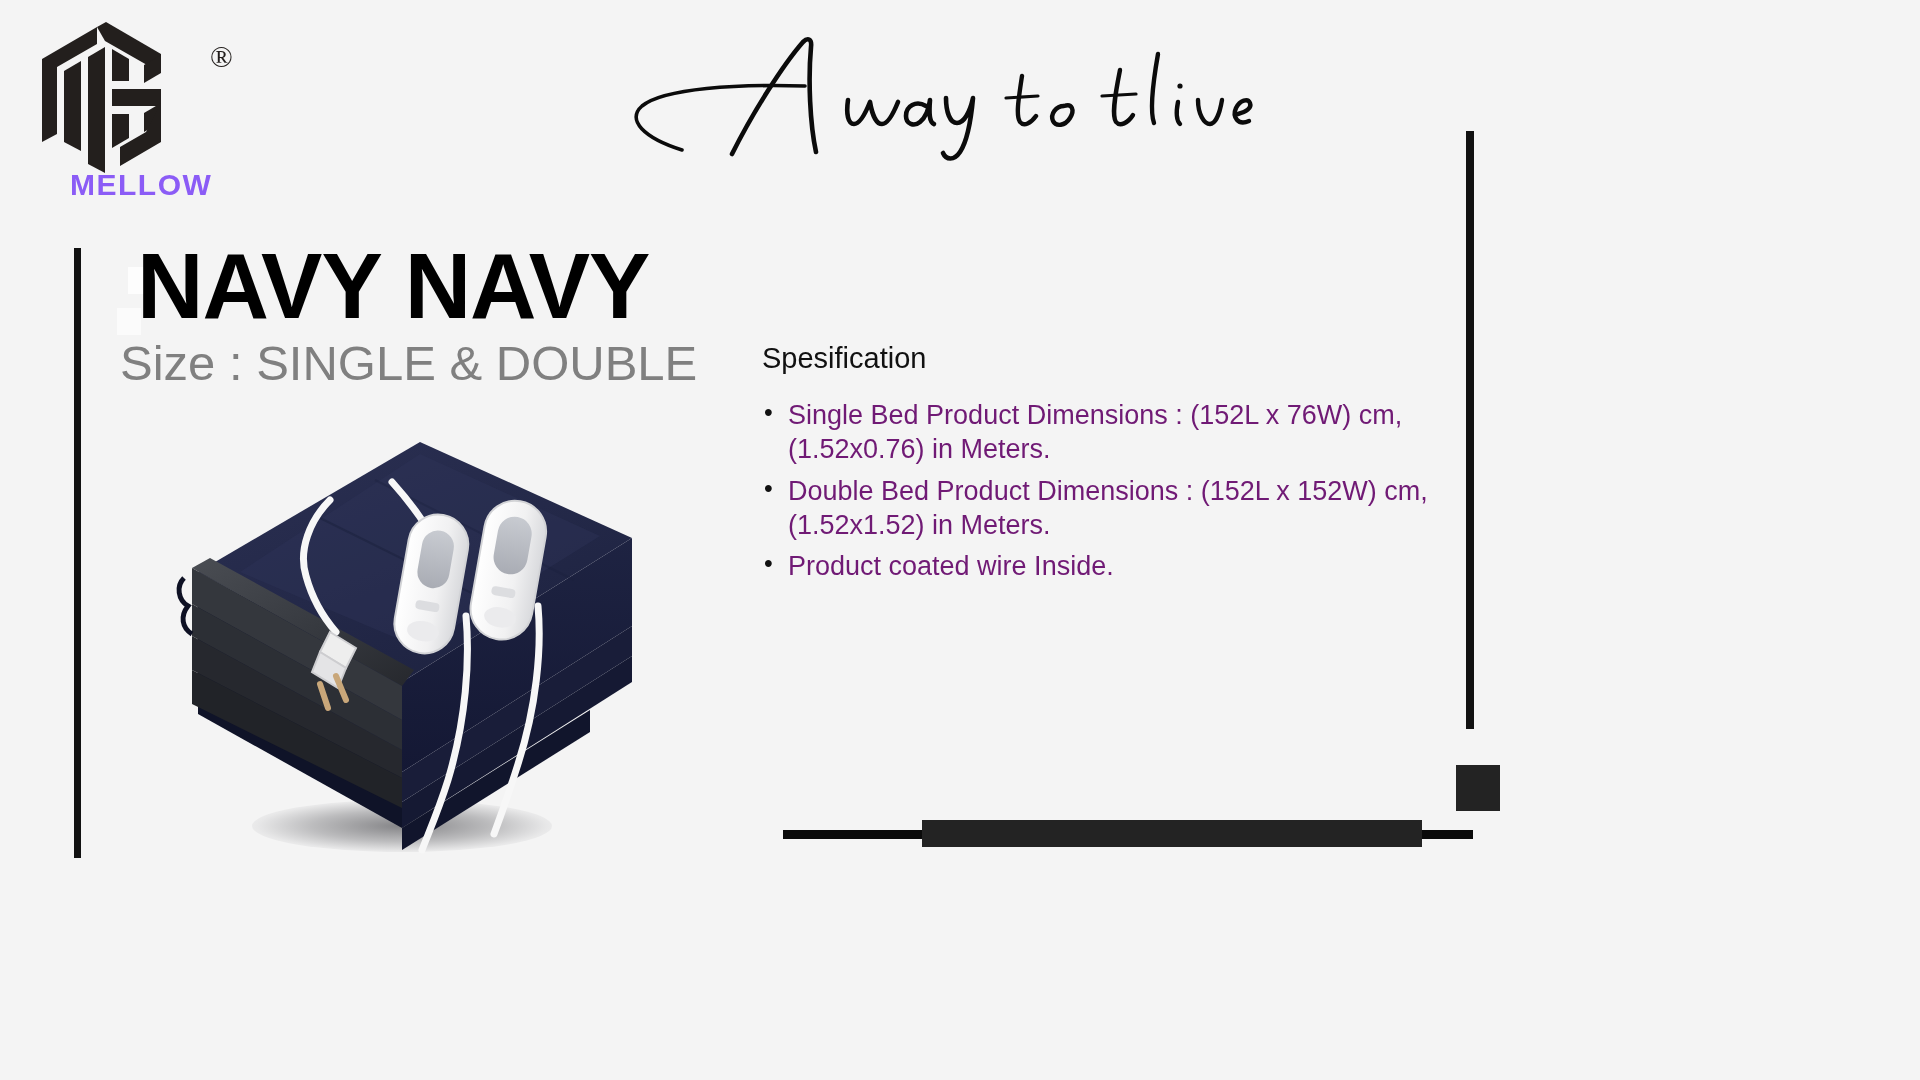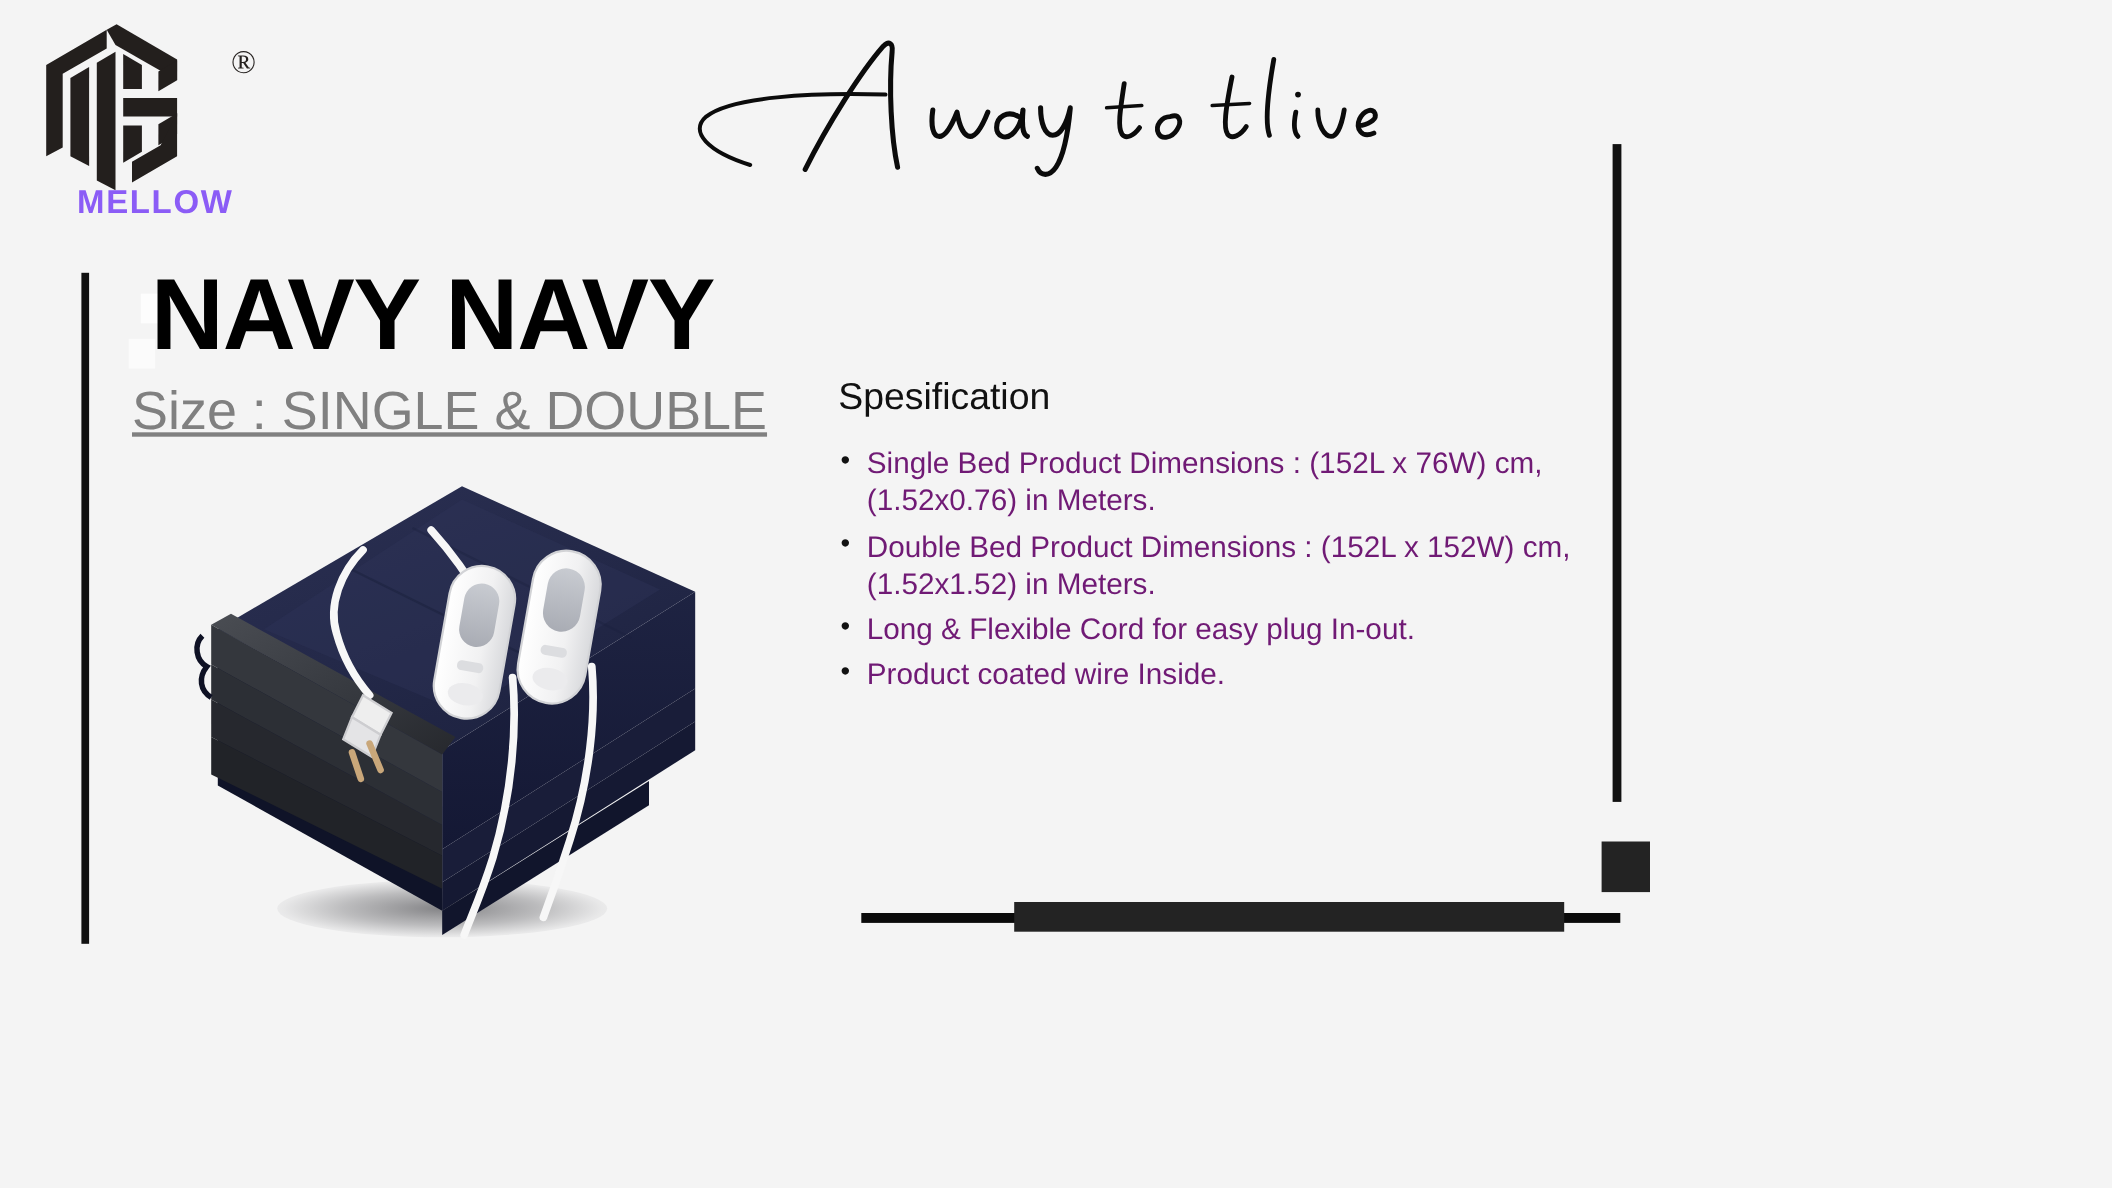--- a/index.html
+++ b/index.html
@@ -61,27 +61,27 @@
   .deco-sq-b {
     position:absolute; left:-3px; top:68px; width:24px; height:27px;
     background:#fbfbfb;
   }
   .headline {
     font-size:92px; font-weight:bold; letter-spacing:-1px;
     color:#000; line-height:1; white-space:nowrap;
     position:relative; padding-left:17px;
   }
   .subhead {
-    position:absolute; left:120px; top:346px;
-    font-size:49px; color:#808080; letter-spacing:0px; white-space:nowrap;text-decoration:underline;
+    position:absolute; left:120px; top:335px;
+    font-size:49px; color:#808080; letter-spacing:0px; white-space:nowrap;
   }
 
   
   .spec-wrap { position:absolute; left:762px; top:342px; width:680px; }
-  .spec-title { font-size:34px; color:#111; margin-bottom:23px; }
+  .spec-title { font-size:29px; color:#111; margin-bottom:23px; }
   .spec-list { list-style:none; }
   .spec-list li {
     position:relative;
     font-size:27px;
     line-height:1.27;
     color:#701a75;
     margin-bottom:7px;
     padding-left:26px;
     white-space:pre-line;
   }
@@ -264,18 +264,17 @@
     </svg>
   </div>
 
   <div class="spec-wrap">
     <div class="spec-title">Spesification</div>
     <ul class="spec-list">
       <li>Single Bed Product Dimensions : (152L x 76W) cm,
 (1.52x0.76) in Meters.</li>
       <li>Double Bed Product Dimensions : (152L x 152W) cm,
 (1.52x1.52) in Meters.</li>
-      <li>Long &amp; Flexible Cord for easy plug In-out.</li>
       <li>Product coated wire Inside.</li>
     </ul>
   </div>
 
 </div>
 
 </body></html>

